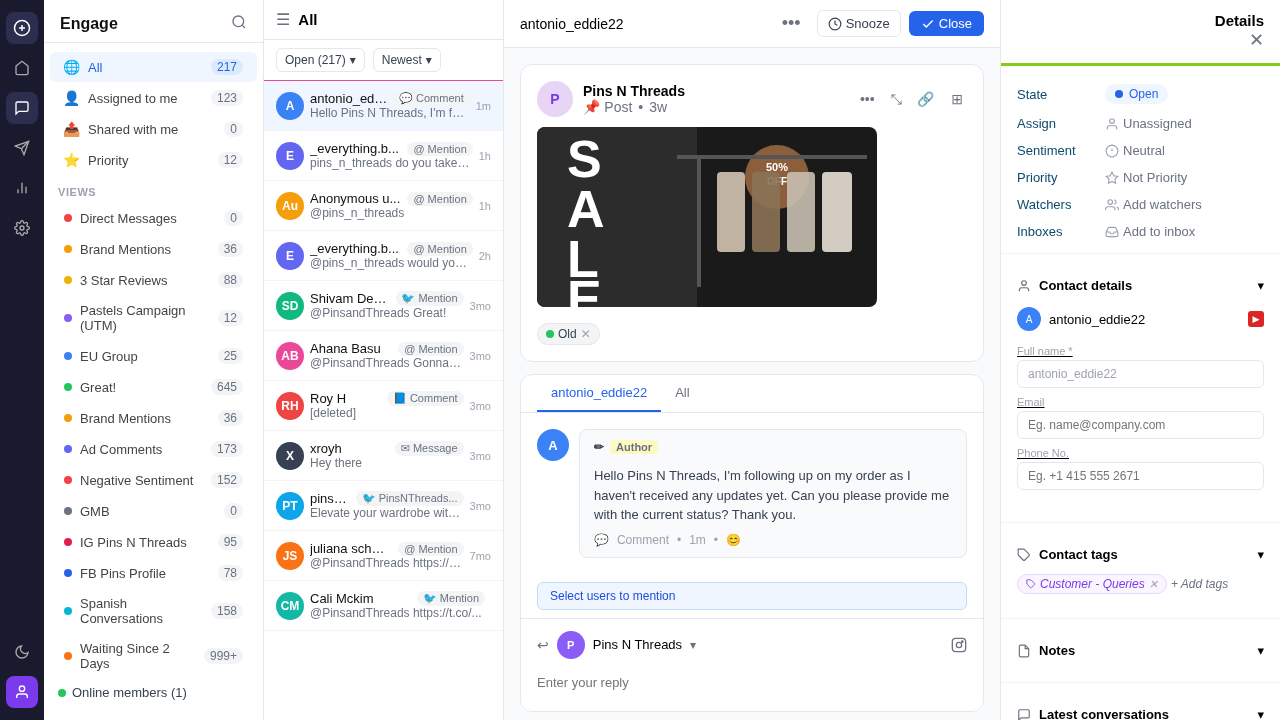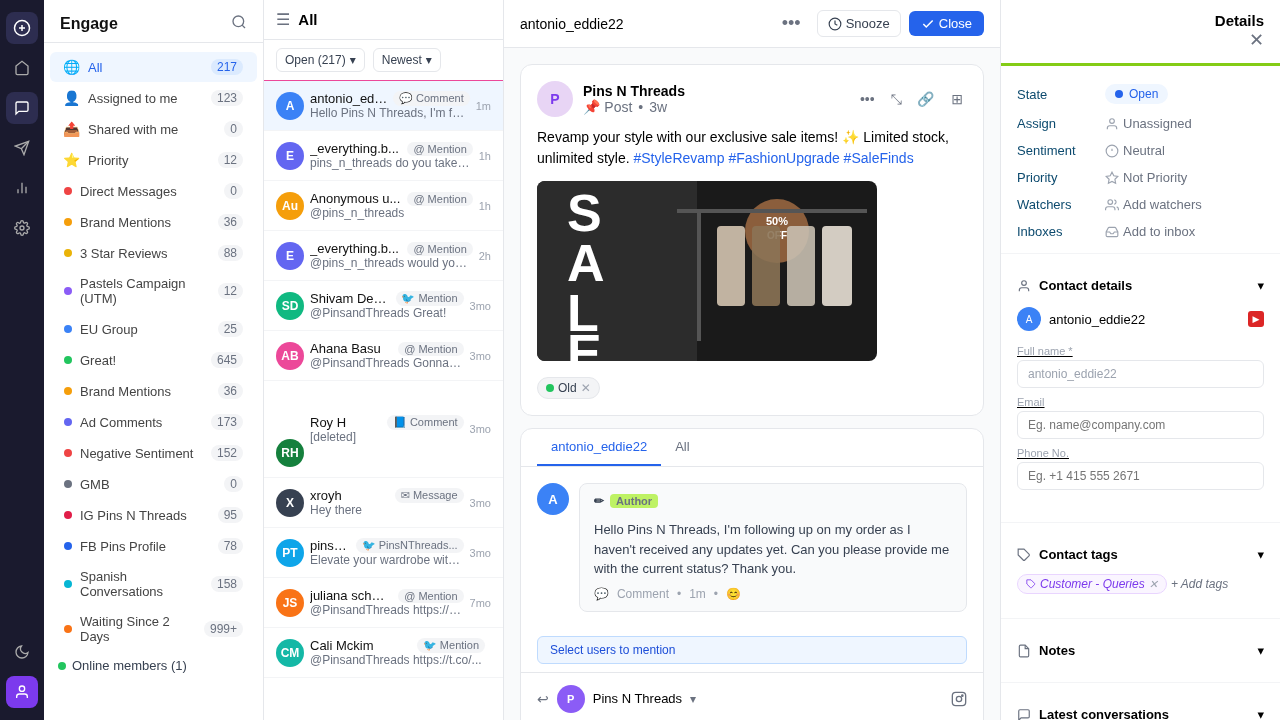--- a/index.html
+++ b/index.html
@@ -213,21 +213,21 @@
     .comment-item { display: flex; gap: 10px; }
     .comment-avatar { width: 32px; height: 32px; border-radius: 50%; background: #3b82f6; display: flex; align-items: center; justify-content: center; color: #fff; font-size: 13px; font-weight: 600; flex-shrink: 0; }
     .comment-bubble {
       background: #f9fafb;
       border: 1px solid #e5e7eb;
       border-radius: 8px;
       padding: 10px 14px;
       flex: 1;
     }
     .comment-bubble-header { font-size: 12px; font-weight: 600; color: #374151; display: flex; align-items: center; gap: 6px; margin-bottom: 6px; }
-    .author-badge { background: #bef264; padding: 1px 6px; border-radius: 4px; font-size: 11px; color: #6b7280; display: flex; align-items: center; gap: 3px; }
+    .author-badge { background: #fef9c3; padding: 1px 6px; border-radius: 4px; font-size: 11px; color: #6b7280; display: flex; align-items: center; gap: 3px; }
     .comment-text { font-size: 13px; color: #374151; line-height: 1.5; margin-top: 12px; }
     .comment-footer { display: flex; align-items: center; gap: 8px; margin-top: 8px; font-size: 12px; color: #9ca3af; }
 
     .mention-banner {
       background: #eff6ff;
       border: 1px solid #bfdbfe;
       border-radius: 6px;
       padding: 6px 12px;
       font-size: 12px;
       color: #1d4ed8;
@@ -436,20 +436,21 @@
       <span class="nav-icon">📤</span>
       <span class="nav-label">Shared with me</span>
       <span class="nav-count">0</span>
     </div>
     <div class="nav-item">
       <span class="nav-icon">⭐</span>
       <span class="nav-label">Priority</span>
       <span class="nav-count">12</span>
     </div>
 
+    <div class="views-label">VIEWS</div>
 
     <div class="nav-item">
       <span class="nav-dot" style="background:#ef4444;"></span>
       <span class="nav-label">Direct Messages</span>
       <span class="nav-count">0</span>
     </div>
     <div class="nav-item">
       <span class="nav-dot" style="background:#f59e0b;"></span>
       <span class="nav-label">Brand Mentions</span>
       <span class="nav-count">36</span>
@@ -612,21 +613,21 @@
             <span class="conv-name">Ahana Basu</span>
             <span class="conv-type-badge">@ Mention</span>
           </div>
           <div class="conv-preview">@PinsandThreads Gonna grab them s...</div>
         </div>
         <span class="conv-time">3mo</span>
       </div>
     </div>
     <div class="conv-item">
       <div class="conv-item-top">
-        <div class="conv-avatar" style="background:#15803d;margin-top:48px;">RH</div>
+        <div class="conv-avatar" style="background:#ef4444;">RH</div>
         <div style="flex:1;min-width:0;">
           <div style="display:flex;align-items:center;gap:4px;">
             <span class="conv-name">Roy H</span>
             <span class="conv-type-badge">📘 Comment</span>
           </div>
           <div class="conv-preview">[deleted]</div>
         </div>
         <span class="conv-time">3mo</span>
       </div>
     </div>
@@ -719,23 +720,20 @@
             <span>3w</span>
           </div>
         </div>
         <div style="display:flex;gap:8px;margin-left:auto;">
           <button class="action-icon-btn">•••</button>
           <button class="action-icon-btn">⤡</button>
           <button class="action-icon-btn">🔗</button>
           <button class="action-icon-btn">⊞</button>
         </div>
       </div>
-      <div class="post-body">
-        Revamp your style with our exclusive sale items! ✨ Limited stock, unlimited style. <span class="post-link">#StyleRevamp</span> <span class="post-link">#FashionUpgrade</span> <span class="post-link">#SaleFinds</span>
-      </div>
       
       <svg width="340" height="180" viewBox="0 0 340 180" style="display:block;border-radius:8px;margin-bottom:8px;">
         <rect width="340" height="180" fill="#1a1a1a"></rect>
         <rect x="0" y="0" width="160" height="180" fill="#2c2c2c"></rect>
         <text x="30" y="50" fill="#fff" font-size="52" font-weight="900" font-family="serif">S</text>
         <text x="30" y="100" fill="#fff" font-size="52" font-weight="900" font-family="serif">A</text>
         <text x="30" y="150" fill="#fff" font-size="52" font-weight="900" font-family="serif">L</text>
         <text x="30" y="190" fill="#fff" font-size="52" font-weight="900" font-family="serif">E</text>
         <circle cx="240" cy="50" r="32" fill="#8b5e3c"></circle>
         <text x="240" y="44" fill="#fff" font-size="11" font-weight="700" text-anchor="middle">50%</text>

